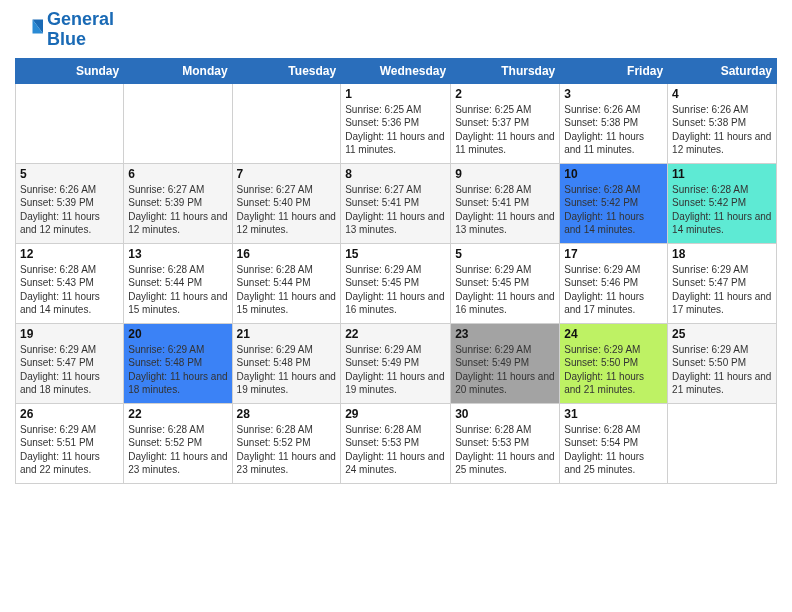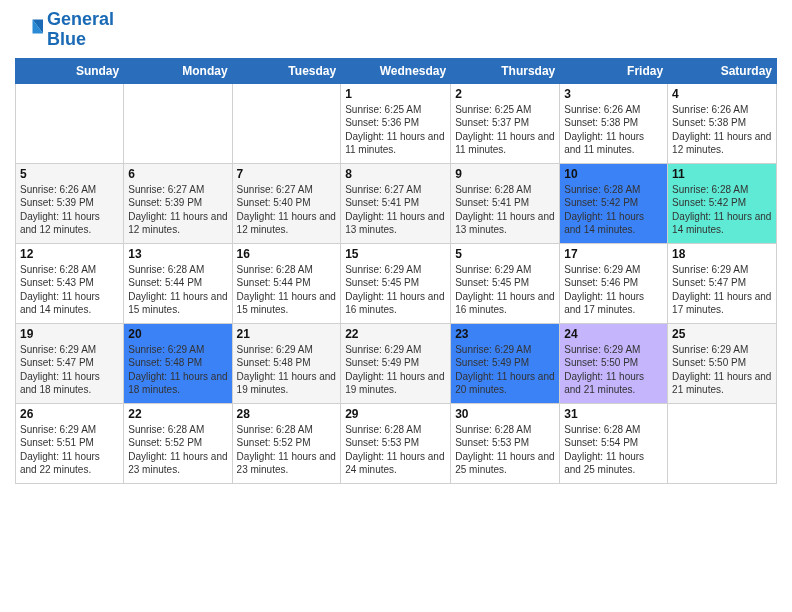--- a/index.html
+++ b/index.html
@@ -263,27 +263,27 @@
             <div class="day-info" style="white-space: pre-line;">Sunrise: 6:29 AM
 Sunset: 5:48 PM
 Daylight: 11 hours and 19 minutes.</div>
           </td>
           <td style="background: rgb(245, 245, 245);">
             <div class="day-number">22</div>
             <div class="day-info" style="white-space: pre-line;">Sunrise: 6:29 AM
 Sunset: 5:49 PM
 Daylight: 11 hours and 19 minutes.</div>
           </td>
-          <td style="background: #3b82f6;">
+          <td style="background: #a3a3a3;">
             <div class="day-number">23</div>
             <div class="day-info" style="white-space: pre-line;">Sunrise: 6:29 AM
 Sunset: 5:49 PM
 Daylight: 11 hours and 20 minutes.</div>
           </td>
-          <td style="background: #c4b5fd;">
+          <td style="background: #bef264;">
             <div class="day-number">24</div>
             <div class="day-info" style="white-space: pre-line;">Sunrise: 6:29 AM
 Sunset: 5:50 PM
 Daylight: 11 hours and 21 minutes.</div>
           </td>
           <td style="background: rgb(245, 245, 245);">
             <div class="day-number">25</div>
             <div class="day-info" style="white-space: pre-line;">Sunrise: 6:29 AM
 Sunset: 5:50 PM
 Daylight: 11 hours and 21 minutes.</div>

